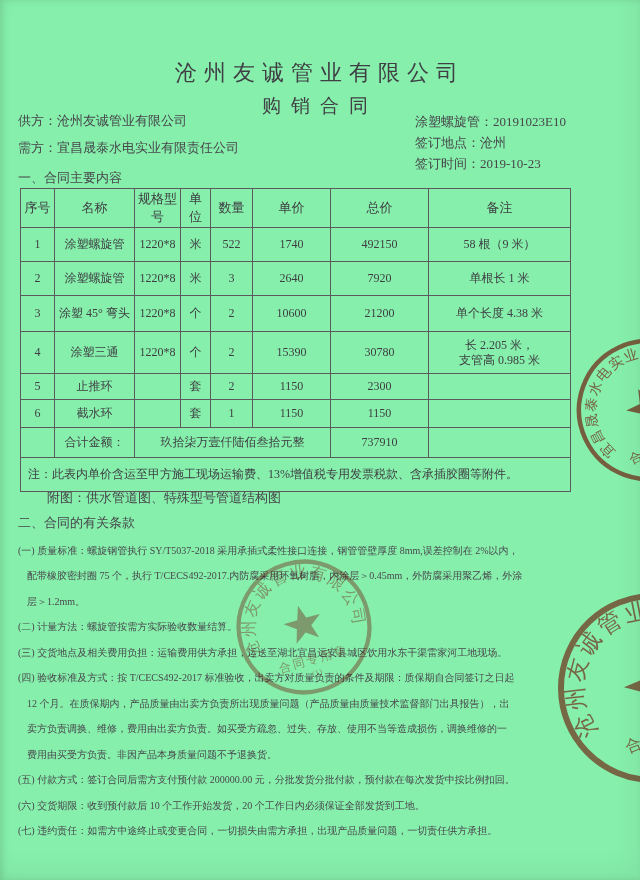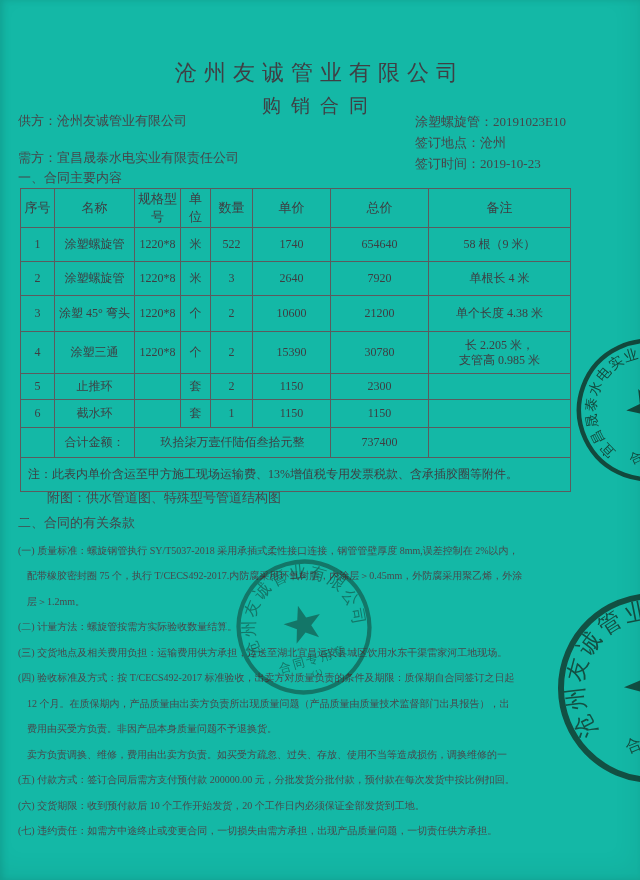--- a/index.html
+++ b/index.html
@@ -1,27 +1,27 @@
 <!DOCTYPE html>
 <html><head>
 <meta charset="utf-8">
 <style>
   html,body{margin:0;padding:0;background:#e9e9e7;}
   .page{
     position:relative;width:640px;height:880px;margin:0 auto;overflow:hidden;
-    background:#14b8a6;
+    background:#86efac;
     box-shadow:inset 3px 0 6px rgba(0,0,0,.10), inset -6px -10px 24px rgba(0,0,0,.05);
     font-family:"Liberation Serif","DejaVu Serif",serif;
     color:#46464a;
   }
   .abs{position:absolute;}
   .doc-company-title{top:58px;left:0;width:100%;text-align:center;font-size:22px;letter-spacing:7px;color:#3f3f44;}
   .doc-title{top:93px;left:0;width:100%;text-align:center;font-size:19px;letter-spacing:10px;color:#3f3f44;}
   .party-supplier{top:112px;left:18px;font-size:13px;}
-  .party-buyer{top:149px;left:18px;font-size:13px;}
+  .party-buyer{top:139px;left:18px;font-size:13px;}
   .meta-block{top:111px;left:415px;font-size:13px;line-height:21px;}
   .sec1{top:169px;left:18px;font-size:13px;}
   .sec2{top:514px;left:18px;font-size:13px;}
   .attachment{top:489px;left:18px;font-size:13px;margin-left:29px;}
   table.items{border-collapse:collapse;table-layout:fixed;width:550px;padding-left:24px;}
   table.items td,table.items th{
     border:1px solid #5b5b5e;font-weight:normal;font-size:12px;color:#3e3e42;
     text-align:center;vertical-align:middle;padding:1px 2px;overflow:hidden;
   }
   table.items th{font-size:13px;}
@@ -83,32 +83,32 @@
           </tr>
         </thead>
       <tbody>
           <tr style="height: 34px;">
             <td>1</td>
             <td>涂塑螺旋管</td>
             <td>1220*8</td>
             <td>米</td>
             <td>522</td>
             <td>1740</td>
-            <td>654640</td>
+            <td>492150</td>
             <td class="remark">58 根（9 米）</td>
           </tr>
           <tr style="height: 34px;">
             <td>2</td>
             <td>涂塑螺旋管</td>
             <td>1220*8</td>
             <td>米</td>
             <td>3</td>
             <td>2640</td>
             <td>7920</td>
-            <td class="remark">单根长 4 米</td>
+            <td class="remark">单根长 1 米</td>
           </tr>
           <tr style="height: 36px;">
             <td>3</td>
             <td>涂塑 45° 弯头</td>
             <td>1220*8</td>
             <td>个</td>
             <td>2</td>
             <td>10600</td>
             <td>21200</td>
             <td class="remark">单个长度 4.38 米</td>
@@ -141,43 +141,43 @@
             <td>套</td>
             <td>1</td>
             <td>1150</td>
             <td>1150</td>
             <td class="remark"></td>
           </tr>
           <tr style="height: 30px;">
             <td></td>
             <td>合计金额：</td>
             <td colspan="4">玖拾柒万壹仟陆佰叁拾元整</td>
-            <td>737400</td>
+            <td>737910</td>
             <td></td>
           </tr>
           <tr style="height: 34px;">
             <td colspan="8" class="note-cell">注：此表内单价含运至甲方施工现场运输费、13%增值税专用发票税款、含承插胶圈等附件。</td>
           </tr>
         </tbody>
     </table>
   </div>
 
   <div class="abs attachment">附图：供水管道图、特殊型号管道结构图</div>
   <div class="abs sec2">二、合同的有关条款</div>
 
   <div class="abs terms">
       <div class="tline">(一) 质量标准：螺旋钢管执行 SY/T5037-2018 采用承插式柔性接口连接，钢管管壁厚度 8mm,误差控制在 2%以内，</div>
       <div class="tline cont">配带橡胶密封圈 75 个，执行 T/CECS492-2017.内防腐采用环氧树脂，内涂层＞0.45mm，外防腐采用聚乙烯，外涂</div>
       <div class="tline cont">层＞1.2mm。</div>
       <div class="tline">(二) 计量方法：螺旋管按需方实际验收数量结算。</div>
       <div class="tline">(三) 交货地点及相关费用负担：运输费用供方承担，运送至湖北宜昌远安县城区饮用水东干渠雷家河工地现场。</div>
       <div class="tline">(四) 验收标准及方式：按 T/CECS492-2017 标准验收，出卖方对质量负责的条件及期限：质保期自合同签订之日起</div>
       <div class="tline cont">12 个月。在质保期内，产品质量由出卖方负责所出现质量问题（产品质量由质量技术监督部门出具报告），出</div>
+      <div class="tline cont">卖方负责调换、维修，费用由出卖方负责。如买受方疏忽、过失、存放、使用不当等造成损伤，调换维修的一</div>
       <div class="tline cont">费用由买受方负责。非因产品本身质量问题不予退换货。</div>
-      <div class="tline cont">卖方负责调换、维修，费用由出卖方负责。如买受方疏忽、过失、存放、使用不当等造成损伤，调换维修的一</div>
       <div class="tline">(五) 付款方式：签订合同后需方支付预付款 200000.00 元，分批发货分批付款，预付款在每次发货中按比例扣回。</div>
       <div class="tline">(六) 交货期限：收到预付款后 10 个工作开始发货，20 个工作日内必须保证全部发货到工地。</div>
       <div class="tline">(七) 违约责任：如需方中途终止或变更合同，一切损失由需方承担，出现产品质量问题，一切责任供方承担。</div>
     </div>
 
   <div class="stamp stamp-buyer">
     <svg viewBox="0 0 200 200" width="150" height="150">
       <g fill="none" stroke="#d94a40">
         <circle cx="100" cy="100" r="92" stroke-width="6"></circle>
       </g>

